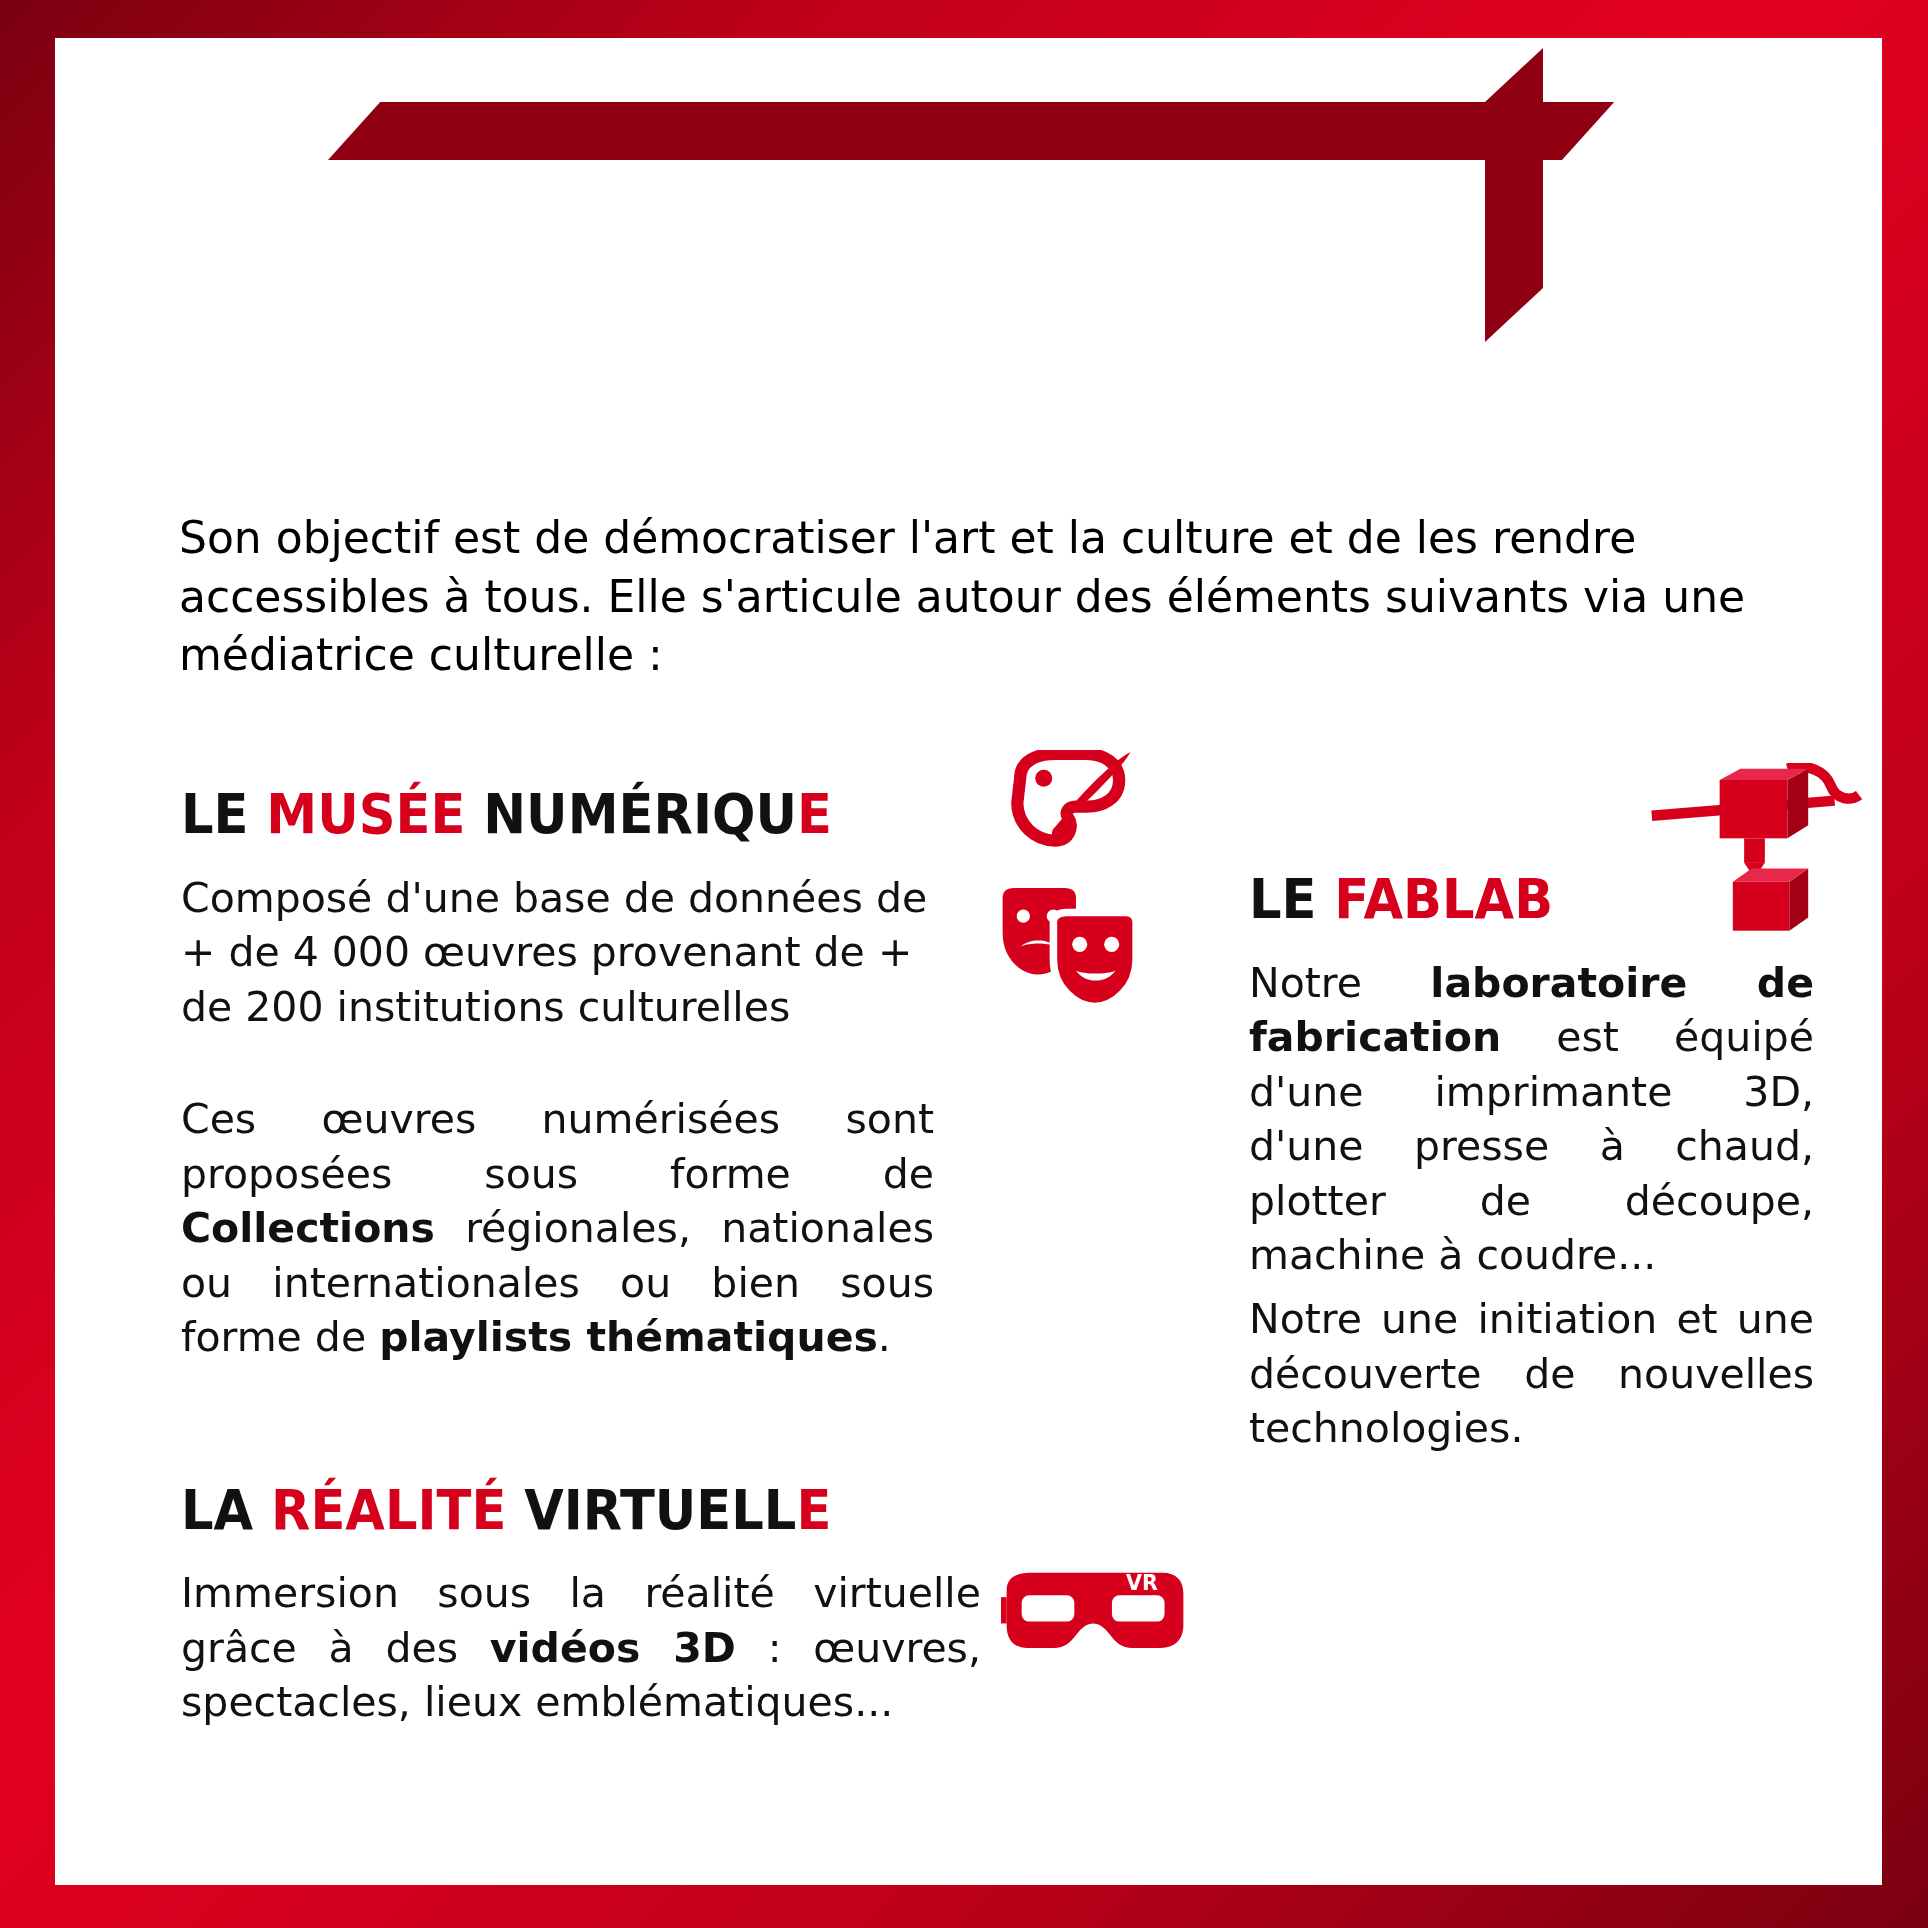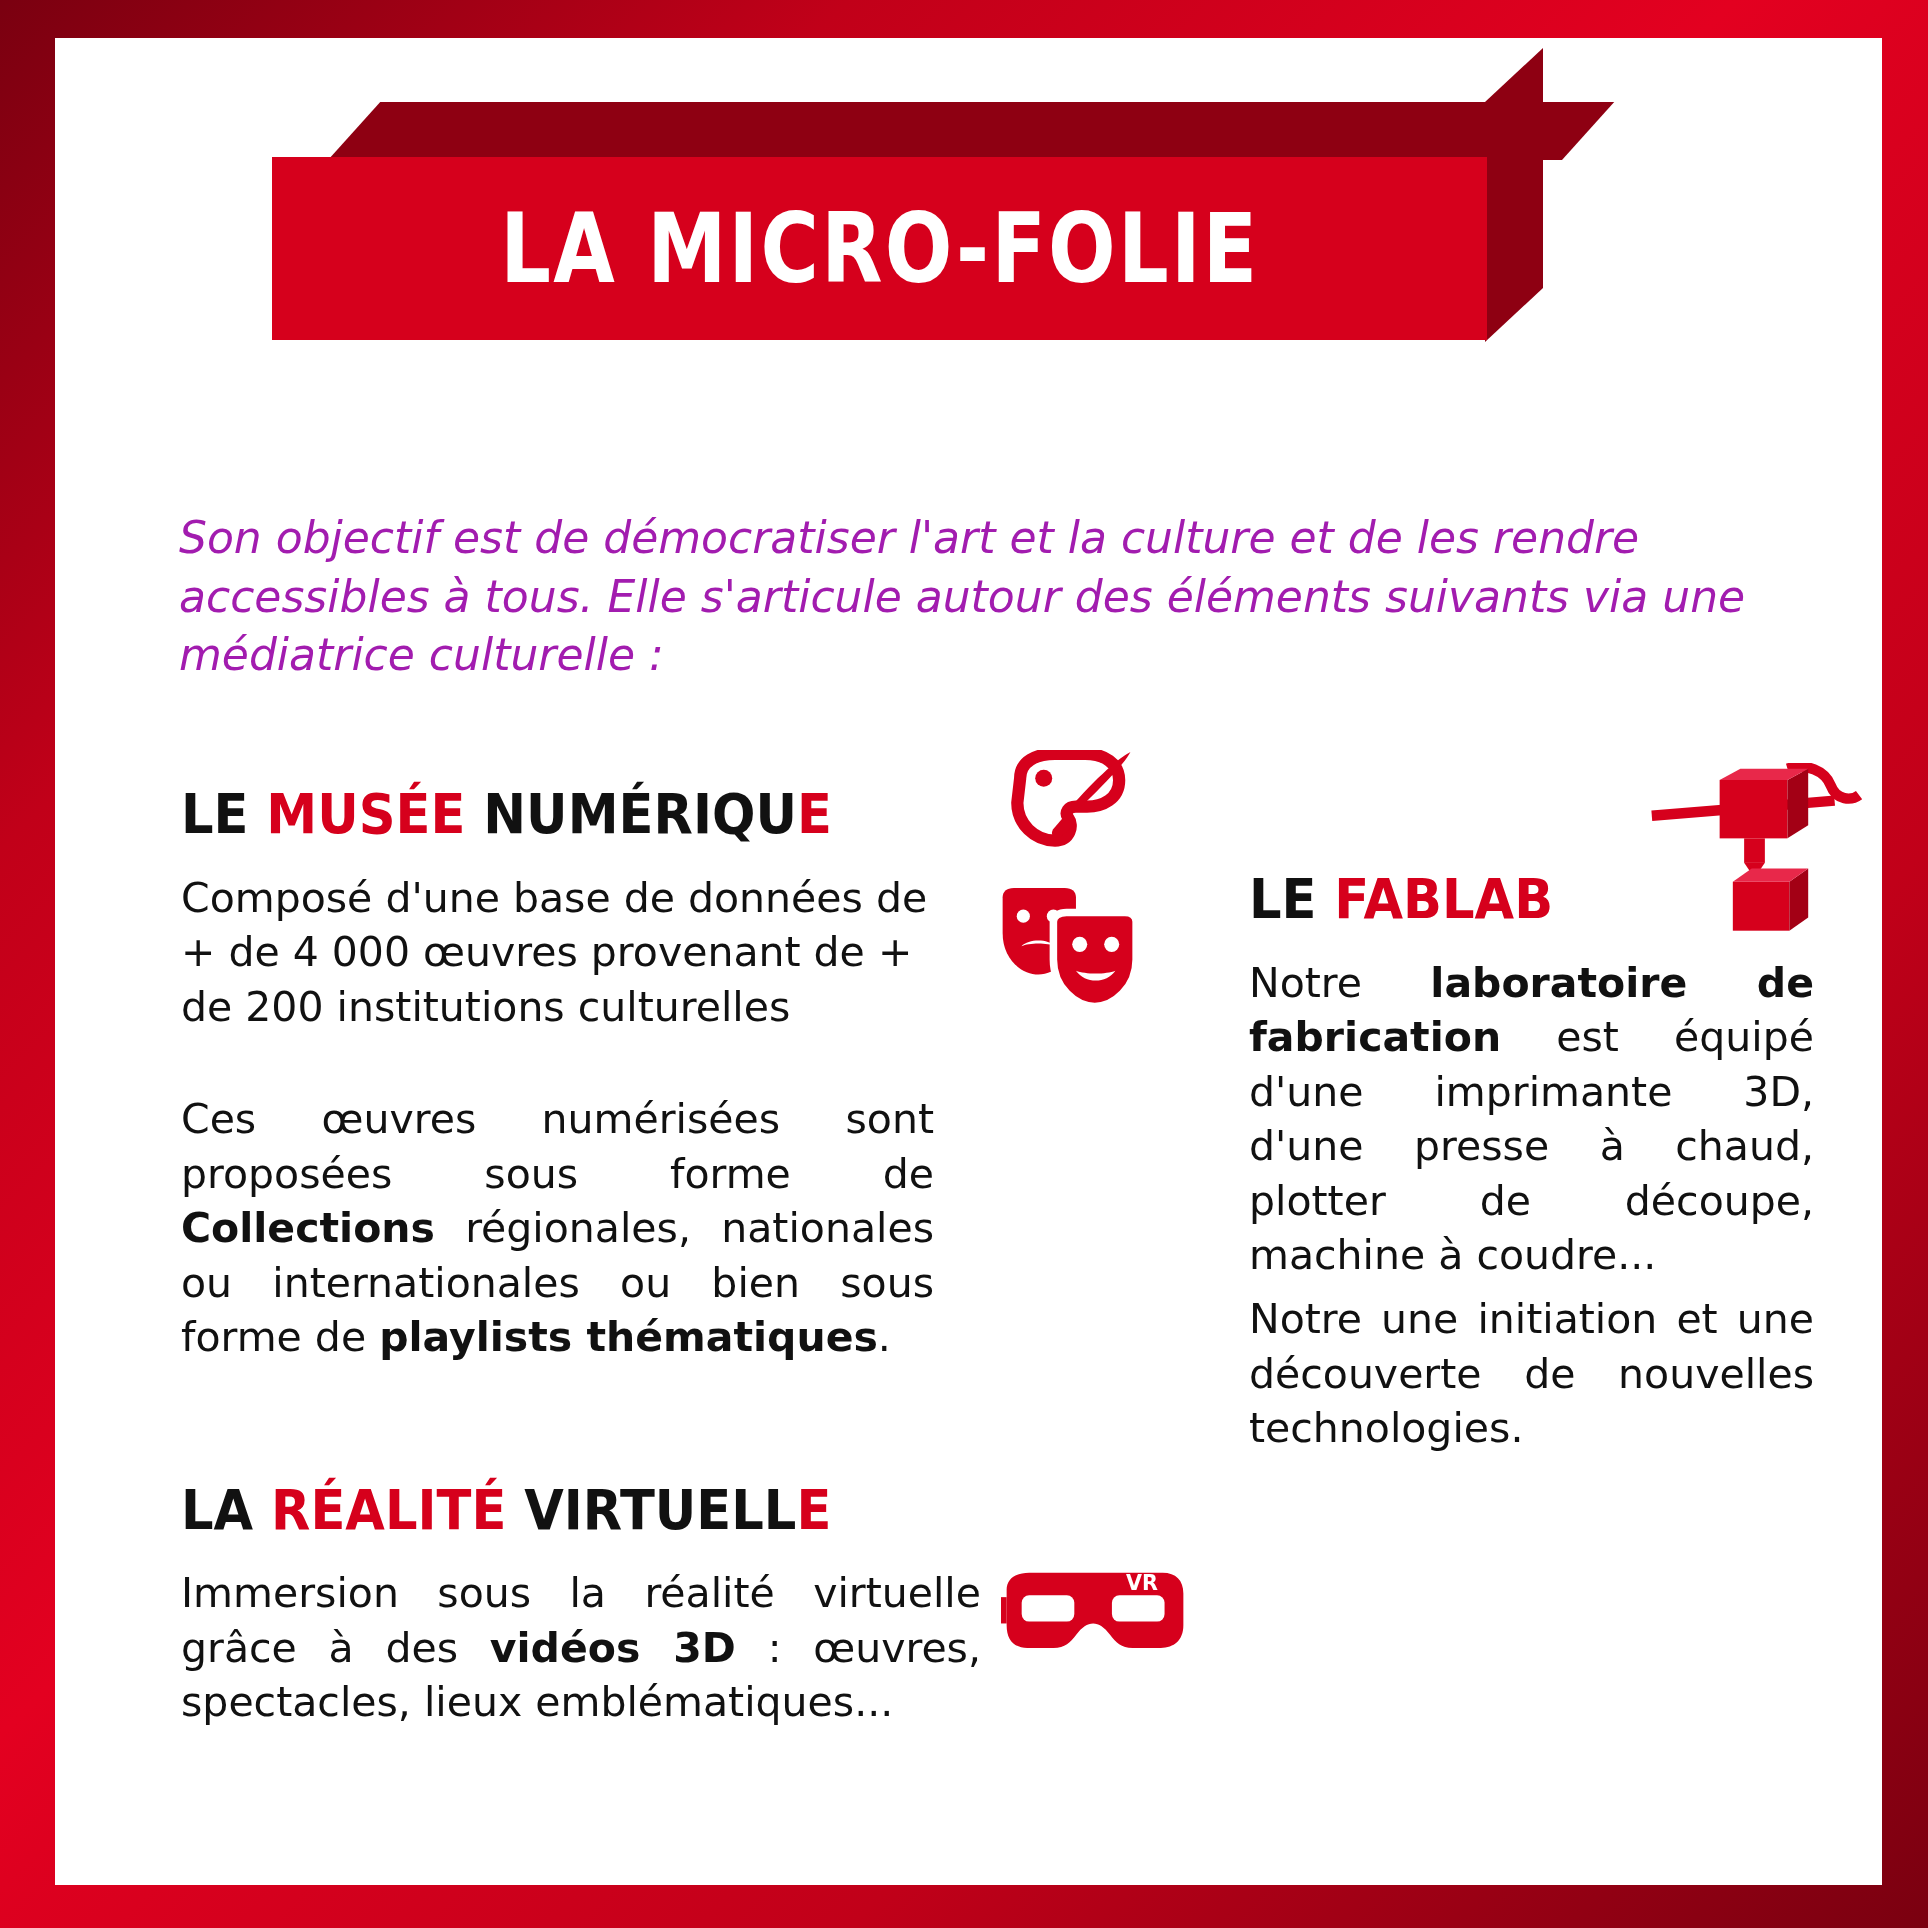--- a/index.html
+++ b/index.html
@@ -77,23 +77,22 @@
     white-space: nowrap;
   }
   
   .intro {
     position: absolute;
     left: 124px;
     top: 471px;
     width: 1620px;
     font-size: 44px;
     line-height: 1.33;
-    color: #a21caf;
-    font-family: "DejaVu Sans", sans-serif;
-    font-style: italic;
+    color: #000000;
+    font-family: "DejaVu Sans", sans-serif;
   }
   
   .col-left {
     position: absolute;
     left: 126px;
     top: 744px;
     width: 819px;
   }
   .col-right {
     position: absolute;
@@ -136,23 +135,20 @@
 </style>
 </head>
 <body>
 
 <div class="poster">
   <div class="card">
 
     <div class="banner-wrap">
       <div class="banner-top"></div>
       <div class="banner-side"></div>
-      <div class="banner-face">
-        <span class="title">LA MICRO-FOLIE</span>
-      </div>
     </div>
 
     <div class="intro">Son objectif est de démocratiser l'art et la culture et de les rendre accessibles à tous. Elle s'articule autour des éléments suivants via une médiatrice culturelle :</div>
 
     <div class="col-left">
 
       <div class="heading">
         <span class="dark">LE </span><span class="accent">MUSÉE</span><span class="dark"> NUMÉRIQU</span><span class="accent">E</span>
       </div>
 

